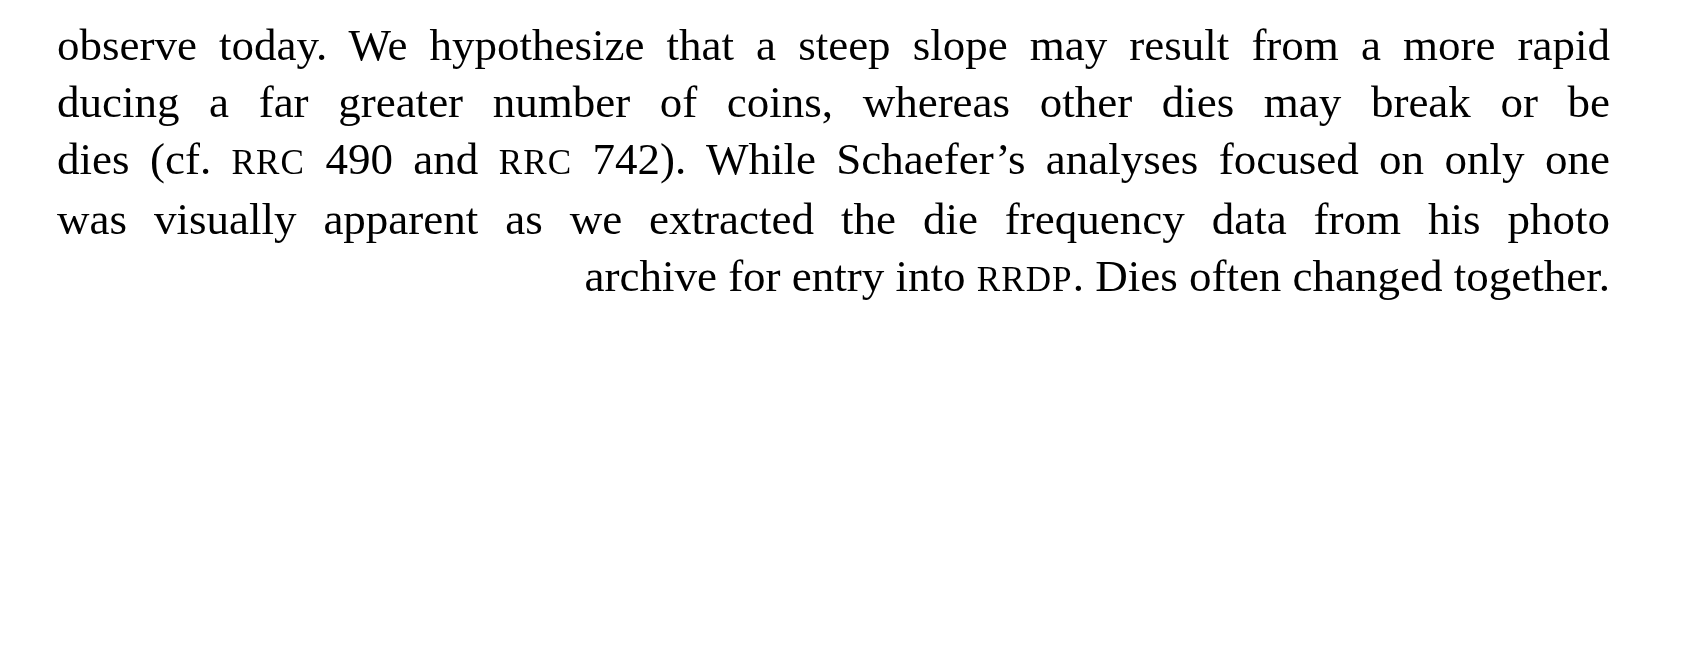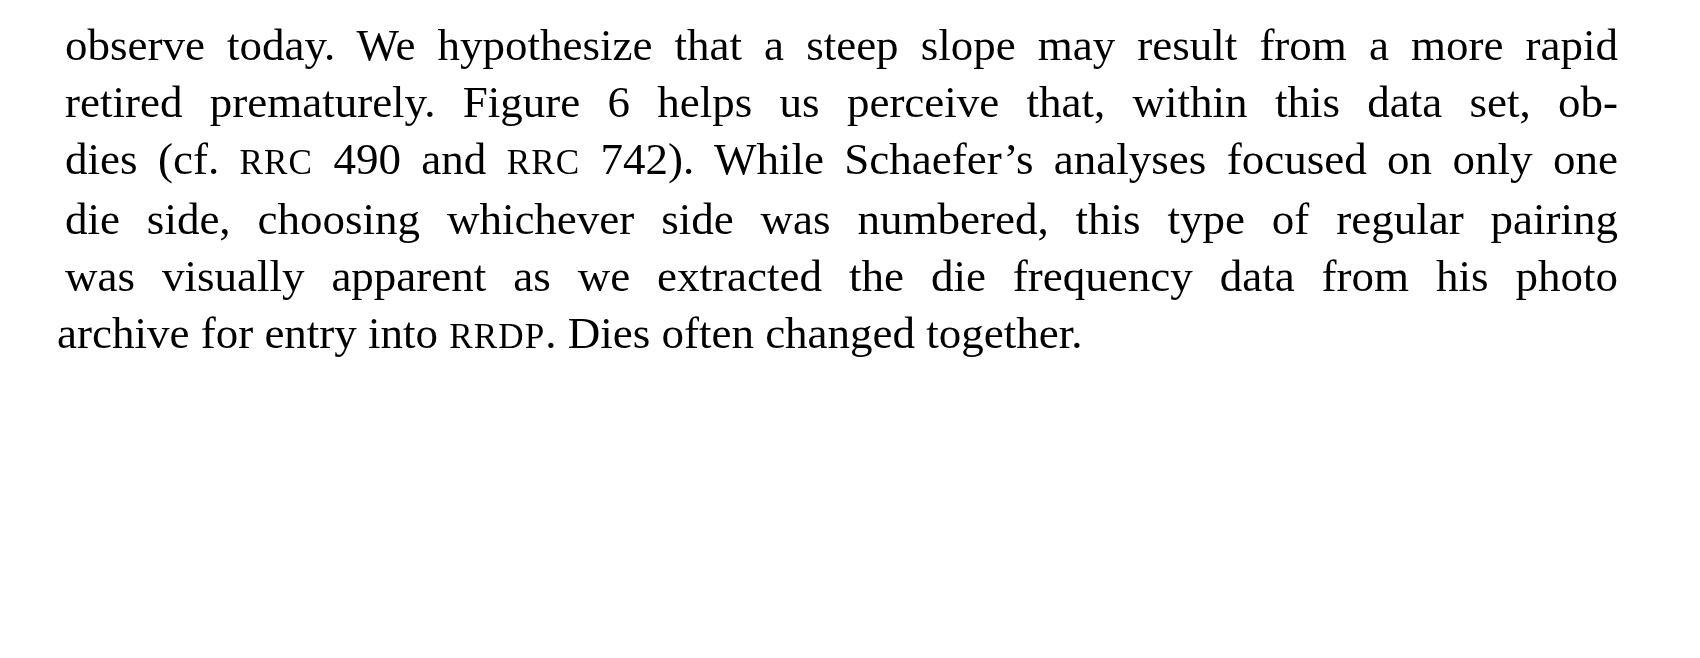--- a/index.html
+++ b/index.html
@@ -25,35 +25,33 @@
     line-height: 57px;
     color: #000000;
     font-kerning: normal;
   }
   .line {
     width: 100%;
   }
   .line.just {
     text-align: justify;
     text-align-last: justify;
-    margin-left: 8px;
   }
   .line.last {
-    text-align: left;
+    text-align: right;
   }
   .sc {
     font-size: 0.78em;
     letter-spacing: 0.03em;
   }
 </style>
 </head>
 <body>
 
 <main class="page">
   <div class="paragraph">
       <div class="line just"><span>observe today. We hypothesize that a steep slope may result from a more rapid</span></div>
-      <div class="line just"><span>retired prematurely. Figure 6 helps us perceive that, within this data set, ob-</span></div>
+      <div class="line just"><span>ducing a far greater number of coins, whereas other dies may break or be</span></div>
       <div class="line just"><span>dies (cf. </span><span class="sc">RRC</span><span> 490 and </span><span class="sc">RRC</span><span> 742). While Schaefer’s analyses focused on only one</span></div>
-      <div class="line just"><span>die side, choosing whichever side was numbered, this type of regular pairing</span></div>
       <div class="line just"><span>was visually apparent as we extracted the die frequency data from his photo</span></div>
       <div class="line last"><span>archive for entry into </span><span class="sc">RRDP</span><span>. Dies often changed together.</span></div>
     </div>
 </main>
 
 </body></html>

